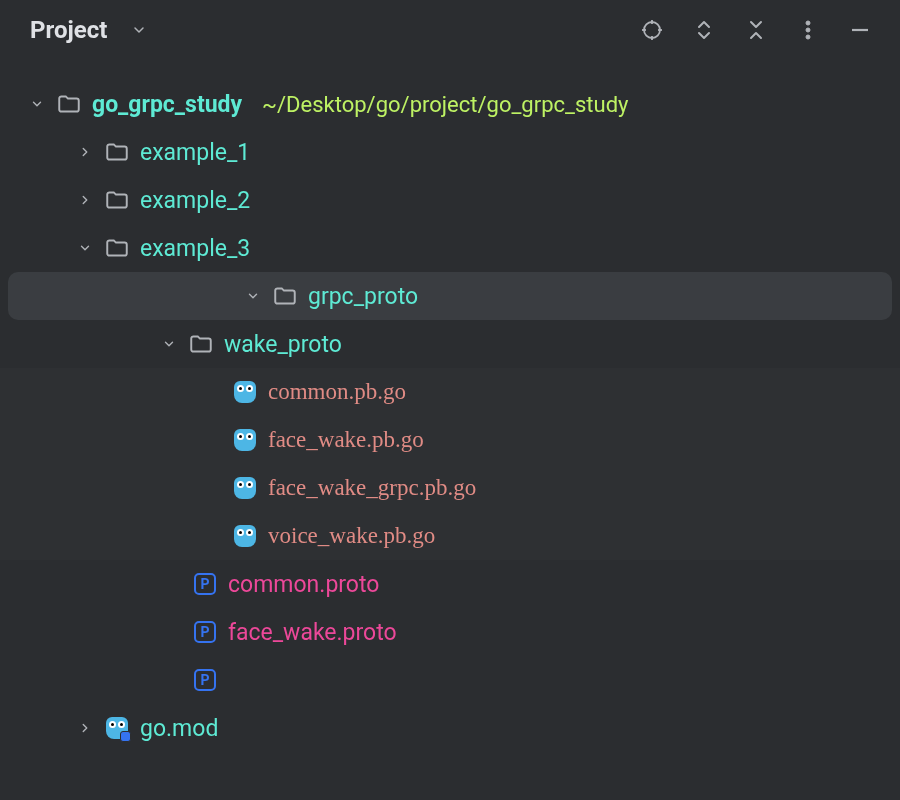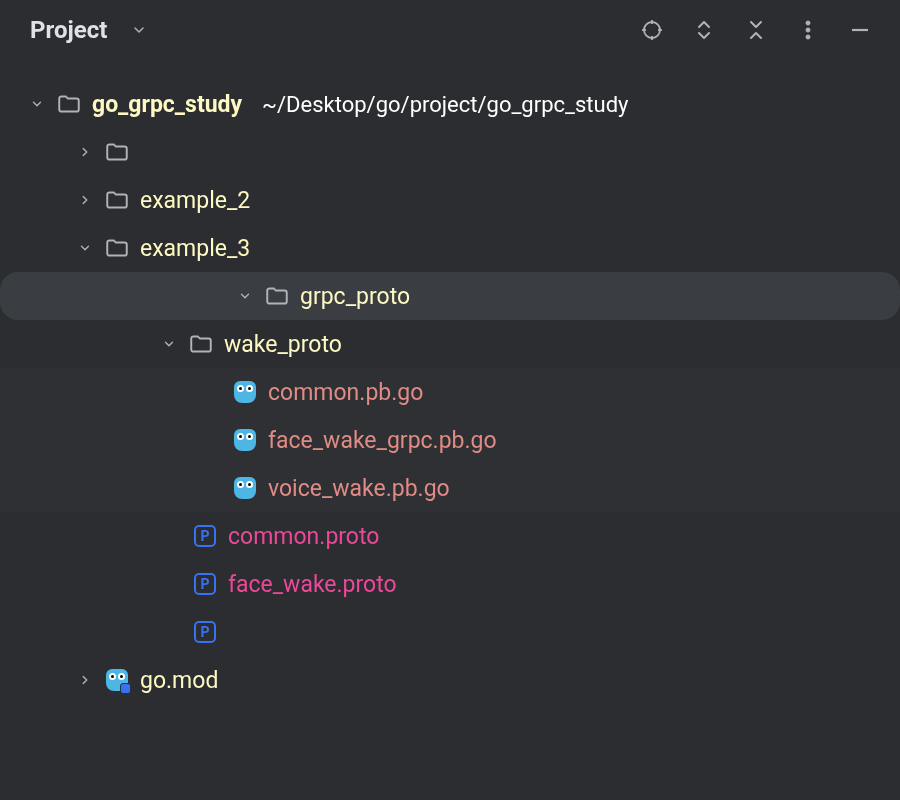--- a/index.html
+++ b/index.html
@@ -30,39 +30,39 @@
   .tree { flex:1; padding-top: 18px; }
   .row {
     display: flex; align-items: center;
     height: 48px;
     padding-left: var(--indent, 0);
     cursor: pointer;
     position: relative;
   }
   .row.selected {
     background: #3a3d41;
-    border-radius: 18px;
-    margin: 0 0;
+    border-radius: 10px;
+    margin: 0 8px;
     justify-content: center;
   }
   .row.selected .row-inner { padding-left: calc(var(--indent) - 12px); }
   .row.dim-bg { background: #2e3033; }
   .row-inner {
     display:flex; align-items:center;
     gap: 10px;
     width:100%;
     padding-left: 0;
   }
   .arrow { width:18px; display:flex; align-items:center; justify-content:center; }
   .arrow svg { width:14px; height:14px; }
   .ficon { width:26px; height:26px; display:flex; align-items:center; justify-content:center; flex-shrink:0; }
-  .label { font-size: 23px; color:#fef9c3; white-space:nowrap; }
+  .label { font-size: 23px; color:#5eead4; white-space:nowrap; }
   .label.bold { font-weight:700; }
-  .path { color:#ffffff; font-size:22px; margin-left:10px; }
-  .label.red { color:#e08b85; }
+  .path { color:#bef264; font-size:22px; margin-left:10px; }
+  .label.red { color:#e08b85;font-family:Liberation Serif, serif; }
   .label.green { color:#ec4899; }
 
   
   .folder-svg { stroke:#b0b3b8; fill:none; stroke-width:1.8; }
 
   
   .gopher {
     width:22px; height:22px; position:relative;
   }
   .gopher .body {
@@ -174,20 +174,21 @@
         <span class="arrow">
           <svg viewBox="0 0 24 24" fill="none">
               <path d="M9 6l6 6-6 6" stroke="#b0b3b8" stroke-width="2.4" stroke-linecap="round" stroke-linejoin="round"></path>
             </svg>
         </span>
         <span class="ficon">
           <svg class="folder-svg" viewBox="0 0 24 24">
               <path d="M3 7a2 2 0 0 1 2-2h4l2 2h8a2 2 0 0 1 2 2v8a2 2 0 0 1-2 2H5a2 2 0 0 1-2-2V7z"></path>
             </svg>
         </span>
+        <span class="label">example_1</span>
       </div>
     </div>
 
     <div class="row" style="--indent:76px">
       <div class="row-inner">
         <span class="arrow">
           <svg viewBox="0 0 24 24" fill="none">
               <path d="M9 6l6 6-6 6" stroke="#b0b3b8" stroke-width="2.4" stroke-linecap="round" stroke-linejoin="round"></path>
             </svg>
         </span>
@@ -253,20 +254,34 @@
         <span class="ficon">
           <span class="gopher">
               <span class="body"></span>
               <span class="eye l"></span>
               <span class="eye r"></span>
               <span class="pupil l"></span>
               <span class="pupil r"></span>
             </span>
         </span>
         <span class="label red">common.pb.go</span>
+      </div>
+    </div>
+    <div class="row dim-bg" style="--indent:232px">
+      <div class="row-inner">
+        <span class="ficon">
+          <span class="gopher">
+              <span class="body"></span>
+              <span class="eye l"></span>
+              <span class="eye r"></span>
+              <span class="pupil l"></span>
+              <span class="pupil r"></span>
+            </span>
+        </span>
+        <span class="label red">face_wake.pb.go</span>
       </div>
     </div>
     <div class="row dim-bg" style="--indent:232px">
       <div class="row-inner">
         <span class="ficon">
           <span class="gopher">
               <span class="body"></span>
               <span class="eye l"></span>
               <span class="eye r"></span>
               <span class="pupil l"></span>

